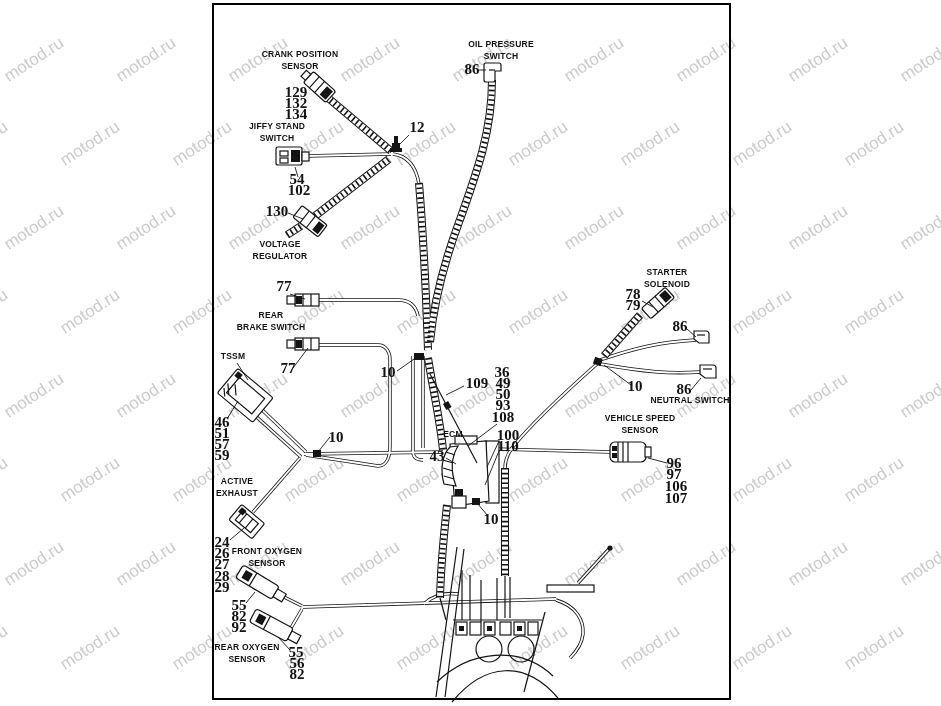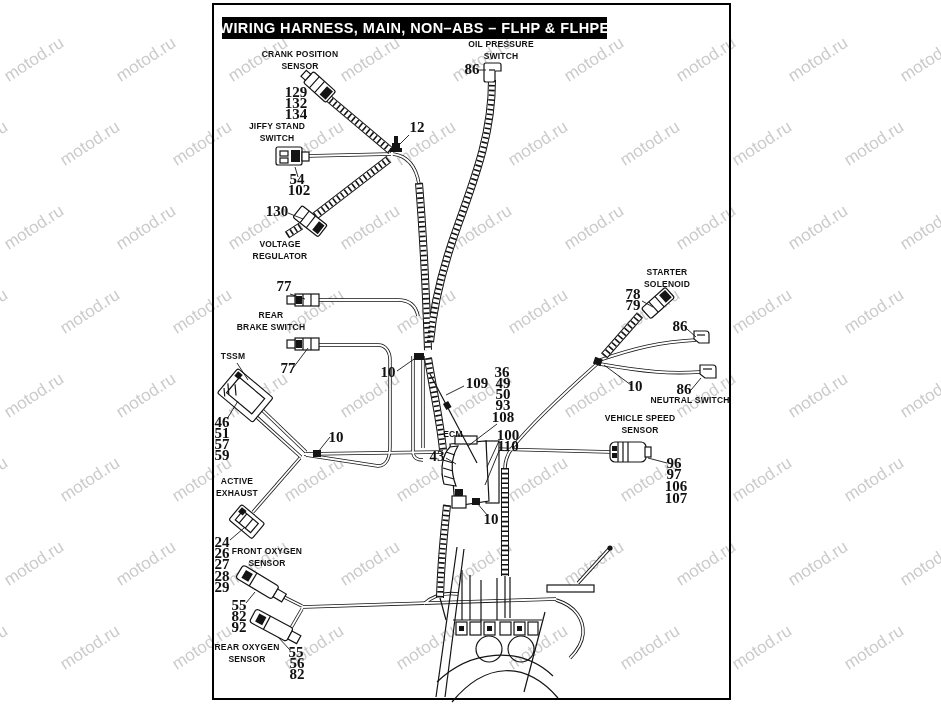--- a/index.html
+++ b/index.html
@@ -118,21 +118,20 @@
       <span class="wm" style="left: 118px; top: 740px; color: rgb(203, 203, 203); font-size: 17px;">motod.ru</span>
       <span class="wm" style="left: 230px; top: 740px; color: rgb(203, 203, 203); font-size: 17px;">motod.ru</span>
       <span class="wm" style="left: 342px; top: 740px; color: rgb(203, 203, 203); font-size: 17px;">motod.ru</span>
       <span class="wm" style="left: 454px; top: 740px; color: rgb(203, 203, 203); font-size: 17px;">motod.ru</span>
       <span class="wm" style="left: 566px; top: 740px; color: rgb(203, 203, 203); font-size: 17px;">motod.ru</span>
       <span class="wm" style="left: 678px; top: 740px; color: rgb(203, 203, 203); font-size: 17px;">motod.ru</span>
       <span class="wm" style="left: 790px; top: 740px; color: rgb(203, 203, 203); font-size: 17px;">motod.ru</span>
       <span class="wm" style="left: 902px; top: 740px; color: rgb(203, 203, 203); font-size: 17px;">motod.ru</span>
     </div>
   <div id="frame"></div>
-  <div id="titlebar" style="background: rgb(0, 0, 0); color: rgb(255, 255, 255);">WIRING HARNESS, MAIN, NON–ABS – FLHP &amp; FLHPE</div>
 
   <svg id="drawing" width="941" height="706" viewBox="0 0 941 706" xmlns="http://www.w3.org/2000/svg">
     <defs>
       <path id="R1" d="M327,97 L391,151"></path>
       <path id="R2" d="M492,80 C492,130 478,170 458,225 C444,263 434,300 430,342"></path>
       <path id="R3" d="M315,216 L389,159"></path>
       <path id="R4" d="M419,183 C422,220 426,290 428,350"></path>
       <path id="R5" d="M428,358 C434,395 440,420 443,450"></path>
       <path id="R6" d="M447,505 C444,535 441,560 440,598"></path>
       <path id="R7" d="M505,468 L505,576"></path>

